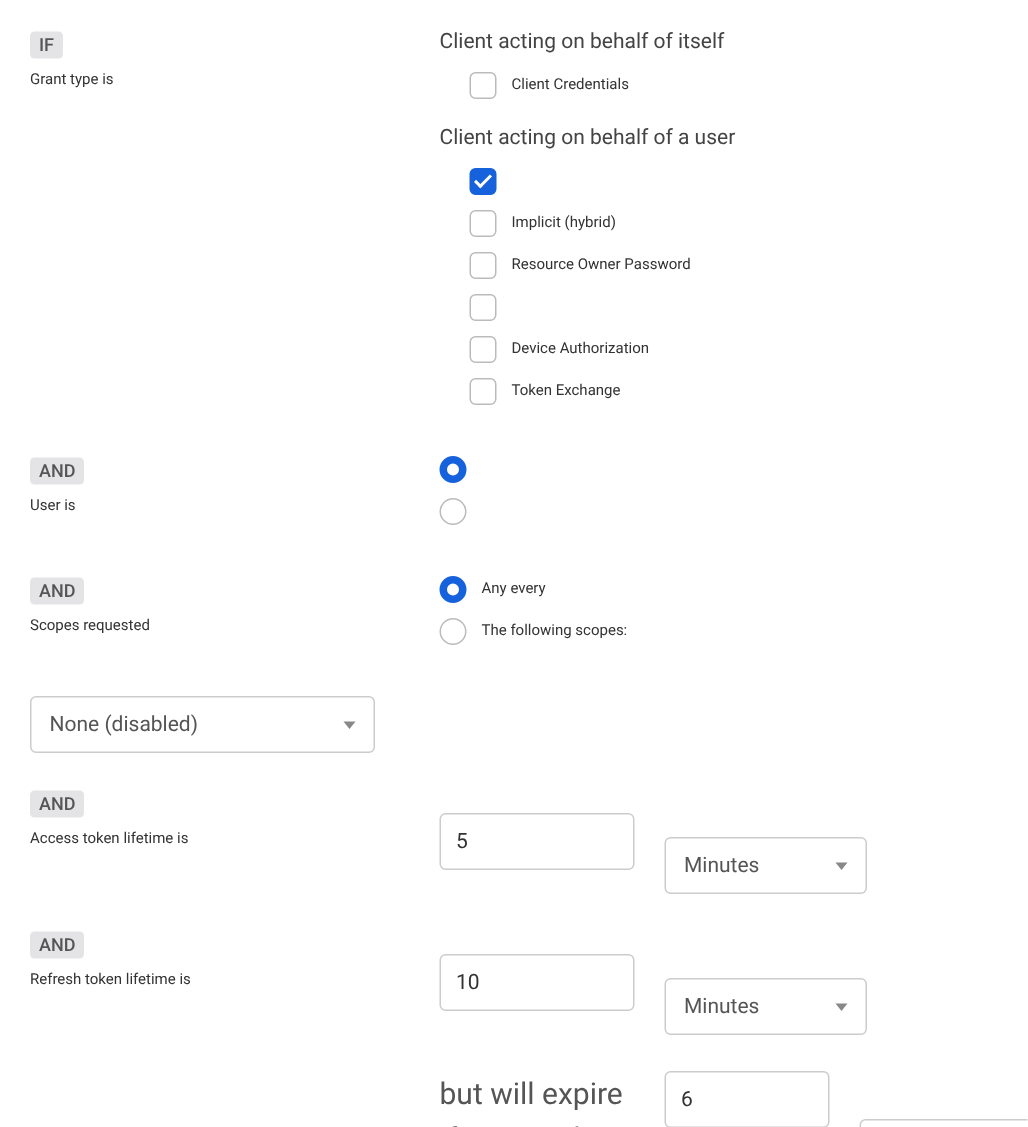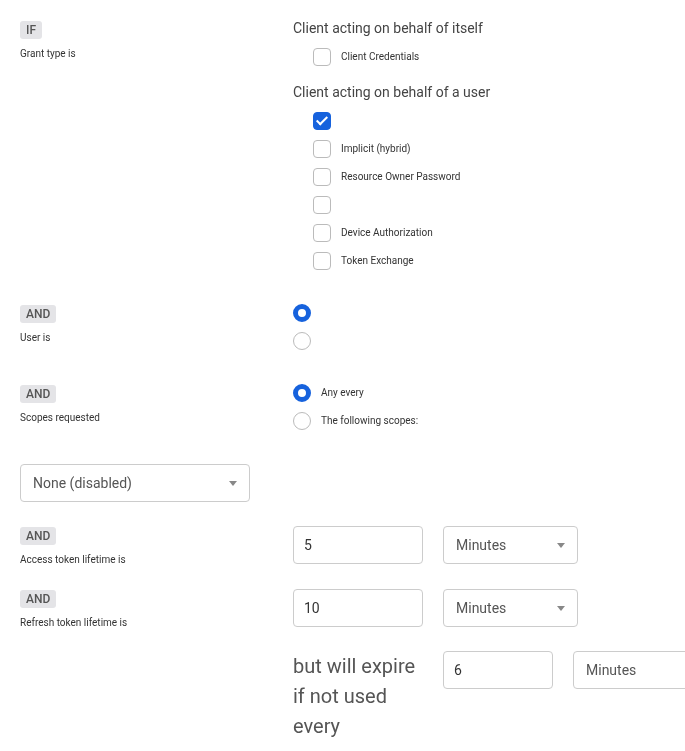--- a/index.html
+++ b/index.html
@@ -14,21 +14,21 @@
 .group-heading.spaced { margin-top: 18px; }
 .checkbox-row, .radio-row { display: flex; align-items: flex-start; gap: 10px; margin-bottom: 10px; margin-left: 20px; }
 .radio-row { margin-left: 0; }
 .checkbox, .radio { width: 18px; height: 18px; border: 1.5px solid #bbb; border-radius: 4px; flex-shrink: 0; position: relative; cursor: pointer; background: #fff; }
 .checkbox.checked { background: #1662dd; border-color: #1662dd; }
 .checkbox.checked::after { content: ""; position: absolute; left: 5px; top: 1px; width: 4px; height: 9px; border: solid #fff; border-width: 0 2px 2px 0; transform: rotate(45deg); }
 .radio { border-radius: 50%; }
 .radio.checked { border-color: #1662dd; border-width: 5px; }
 .opt-label { color: #333; font-size: 10px; line-height: 18px; }
 .select { display: flex; align-items: center; justify-content: space-between; border: 1px solid #ccc; border-radius: 4px; padding: 8px 12px; height: 38px; cursor: pointer; background: #fff; font-size: 14px; color: #555; width: 230px; }
-.select.small { width: 135px; }
+.select.small { width: 135px; margin-top: 32px; }
 .caret { width: 0; height: 0; border-left: 4px solid transparent; border-right: 4px solid transparent; border-top: 5px solid #888; margin-left: 8px; }
 .text-input { border: 1px solid #ccc; border-radius: 4px; padding: 8px 10px; height: 38px; font-size: 14px; color: #333; width: 130px; font-family: inherit; }
 .text-input.small { width: 110px; }
 .inline-controls { display: flex; gap: 20px; align-items: center; }
 .sub-row { display: flex; align-items: flex-start; gap: 20px; margin-top: 24px; }
 .sub-text { color: #555; font-size: 20px; width: 130px; line-height: 1.5; }
 </style>
 </head>
 <body>
 

